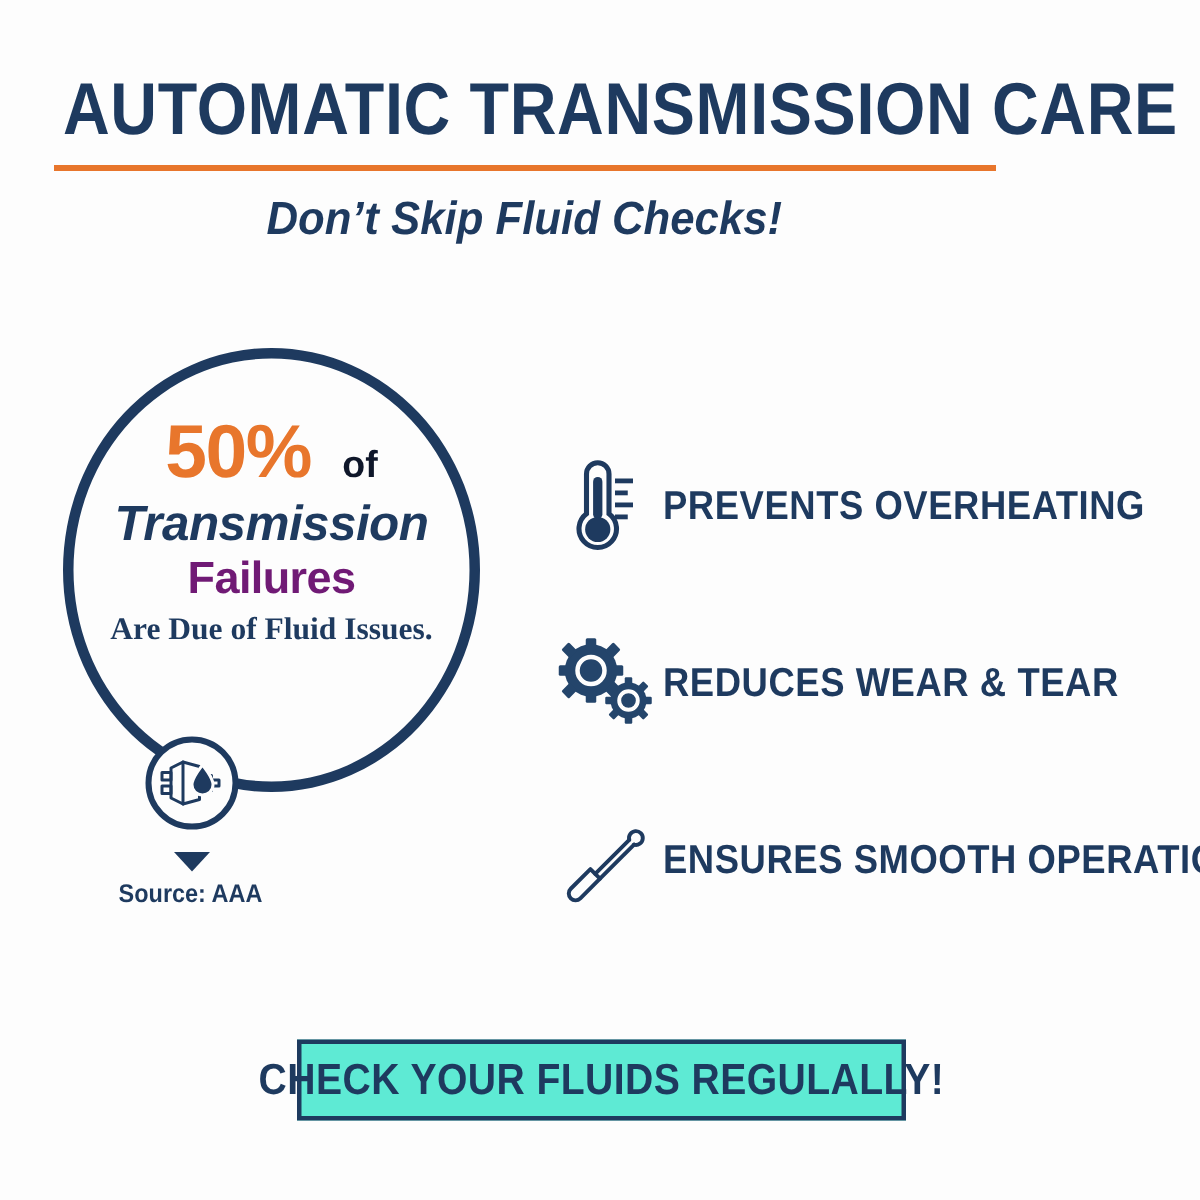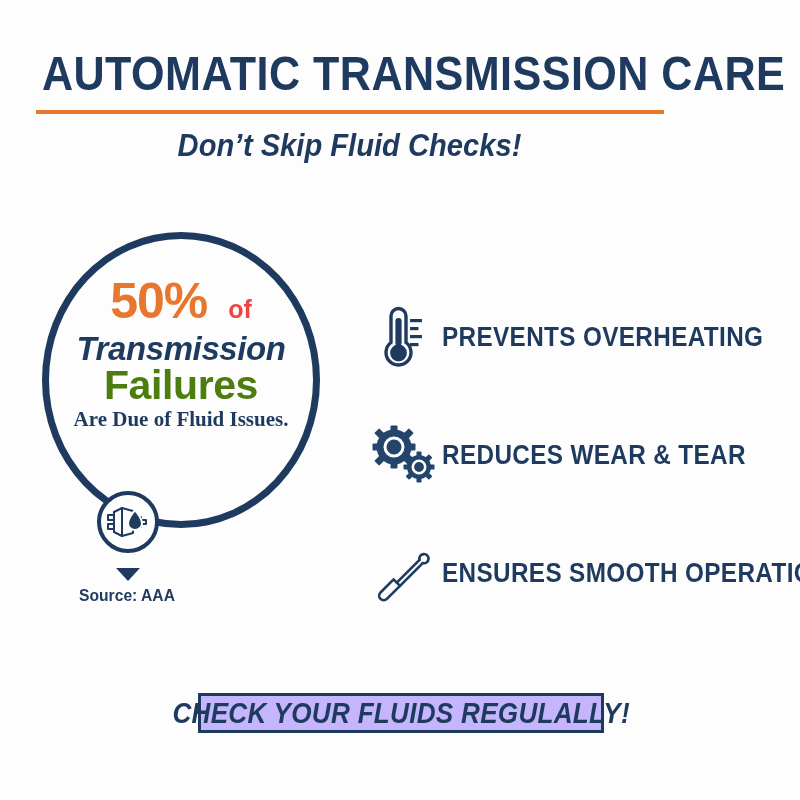--- a/index.html
+++ b/index.html
@@ -98,39 +98,39 @@
     font-weight: bold;
     font-size: 50px;
     color: #e8762c;
     letter-spacing: -1px;
     vertical-align: baseline;
   }
   .stat-of {
     font-family: "Liberation Sans", sans-serif;
     font-weight: bold;
     font-size: 25px;
-    color: #ef4444;
+    color: #0f172a;
     margin-left: 21px;
     vertical-align: baseline;
   }
   .stat-line2 {
     font-family: "Liberation Sans", sans-serif;
     font-weight: bold;
     font-size: 33px;
     line-height: 37px;
     color: #1e3a5f;
     letter-spacing: -0.4px;
     font-style: italic;
   }
   .stat-line3 {
     font-family: "Liberation Sans", sans-serif;
     font-weight: bold;
-    font-size: 41px;
+    font-size: 30px;
     line-height: 37px;
-    color: #4d7c0f;
+    color: #701a75;
     letter-spacing: -0.4px;
   }
   .stat-line4 {
     font-family: Liberation Serif, serif;
     font-weight: bold;
     font-size: 21px;
     line-height: 25px;
     color: #1e3a5f;
     margin-top: 3px;
     padding: 0 6px;
@@ -211,28 +211,27 @@
     transform-origin: left center;
     white-space: nowrap;
   }
 
   
   .footer-banner {
     position: absolute;
     left: 198px;
     top: 693px;
     width: 406px;
-    height: 40px;
+    height: 54px;
     border: 3px solid #1e3a5f;
     box-sizing: border-box;
     display: flex;
     align-items: center;
     justify-content: center;
-    background: #c4b5fd;
-    font-style: italic;
+    background: #5eead4;
   }
   .footer-text {
     font-family: "Liberation Sans Narrow", "Liberation Sans", sans-serif;
     font-weight: bold;
     font-size: 29px;
     letter-spacing: 0.3px;
     color: #1e3a5f;
     transform: scaleX(0.9);
     transform-origin: center center;
     white-space: nowrap;

